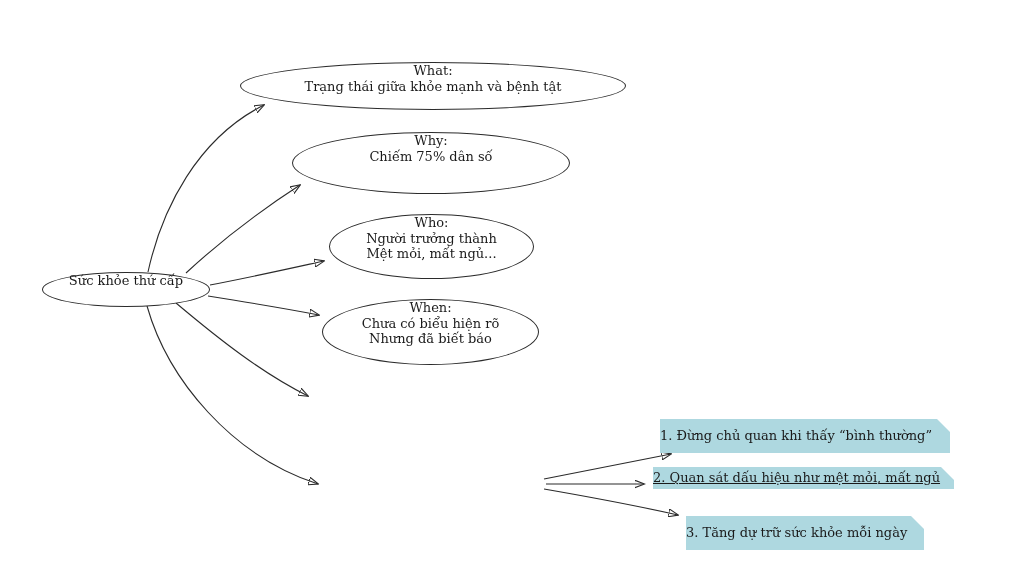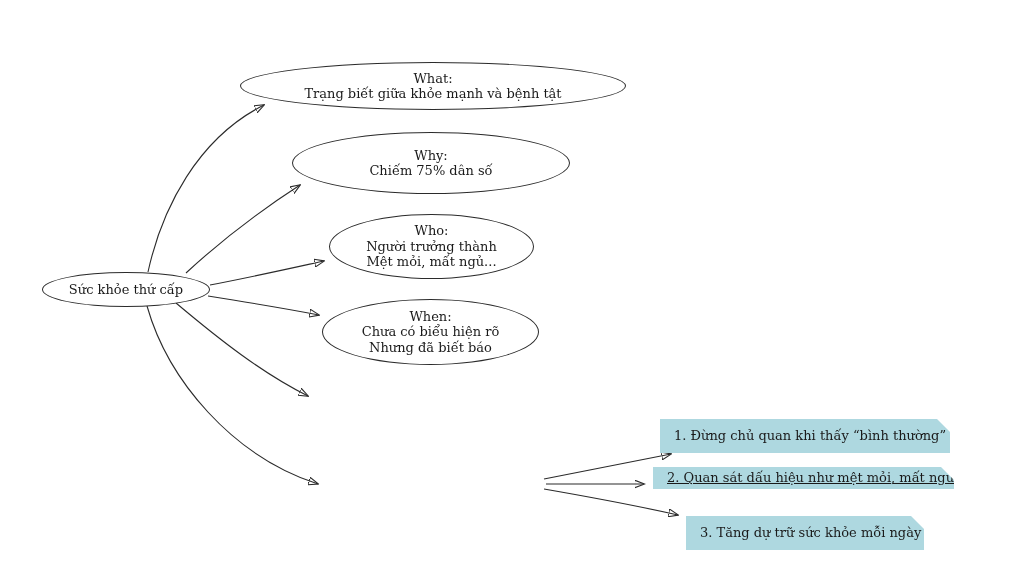--- a/index.html
+++ b/index.html
@@ -8,33 +8,33 @@
     width:1024px;height:582px;
     background:#ffffff;
     font-family:"DejaVu Serif","Liberation Serif",serif;
     color:#1a1a1a;
     overflow:hidden;
   }
   #edges{position:absolute;left:0;top:0;width:1024px;height:582px;z-index:1;}
   #edges path{fill:none;stroke:#2b2b2b;stroke-width:1.1;}
   .node{
     position:absolute;z-index:2;
-    display:flex;flex-direction:column;justify-content:center;align-items:center;
+    display:flex;flex-direction:column;justify-content:flex-start;align-items:center;
     text-align:center;font-size:13px;line-height:15.5px;
     box-sizing:border-box;
   }
   .ellipse{
     border:1.2px solid #2b2b2b;border-radius:50%;
     background:#ffffff;
   }
   .lesson-box{
     background:#aed8e0;
     clip-path:polygon(0 0, calc(100% - 13px) 0, 100% 13px, 100% 100%, 0 100%);
     justify-content:center;align-items:flex-start;
-    padding-left:14px;padding-right:18px;
+    padding-right:18px;
     font-size:13px;
   }
   .line{white-space:nowrap;}
 </style>
 </head>
 <body>
 
 <div id="canvas">
 
   <svg id="edges" viewBox="0 0 1024 582" xmlns="http://www.w3.org/2000/svg">
@@ -53,21 +53,21 @@
     <path d="M 546 484 L 644 484" marker-end="url(#arrow)"></path>
     <path d="M 544 489 C 590 497, 638 506, 678 515" marker-end="url(#arrow)"></path>
   </svg>
 
   <div class="node ellipse" style="left:42px;top:272px;width:168px;height:35px;">
     <div class="line">Sức khỏe thứ cấp</div>
   </div>
 
   <div class="node ellipse" style="left:240px;top:62px;width:386px;height:48px;">
     <div class="line">What:</div>
-    <div class="line">Trạng biết giữa khỏe mạnh và bệnh tật</div>
+    <div class="line">Trạng thái giữa khỏe mạnh và bệnh tật</div>
   </div>
 
   <div class="node ellipse" style="left:292px;top:132px;width:278px;height:62px;">
     <div class="line">Why:</div>
     <div class="line">Chiếm 75% dân số</div>
   </div>
 
   <div class="node ellipse" style="left:329px;top:214px;width:205px;height:65px;">
     <div class="line">Who:</div>
     <div class="line">Người trưởng thành</div>

